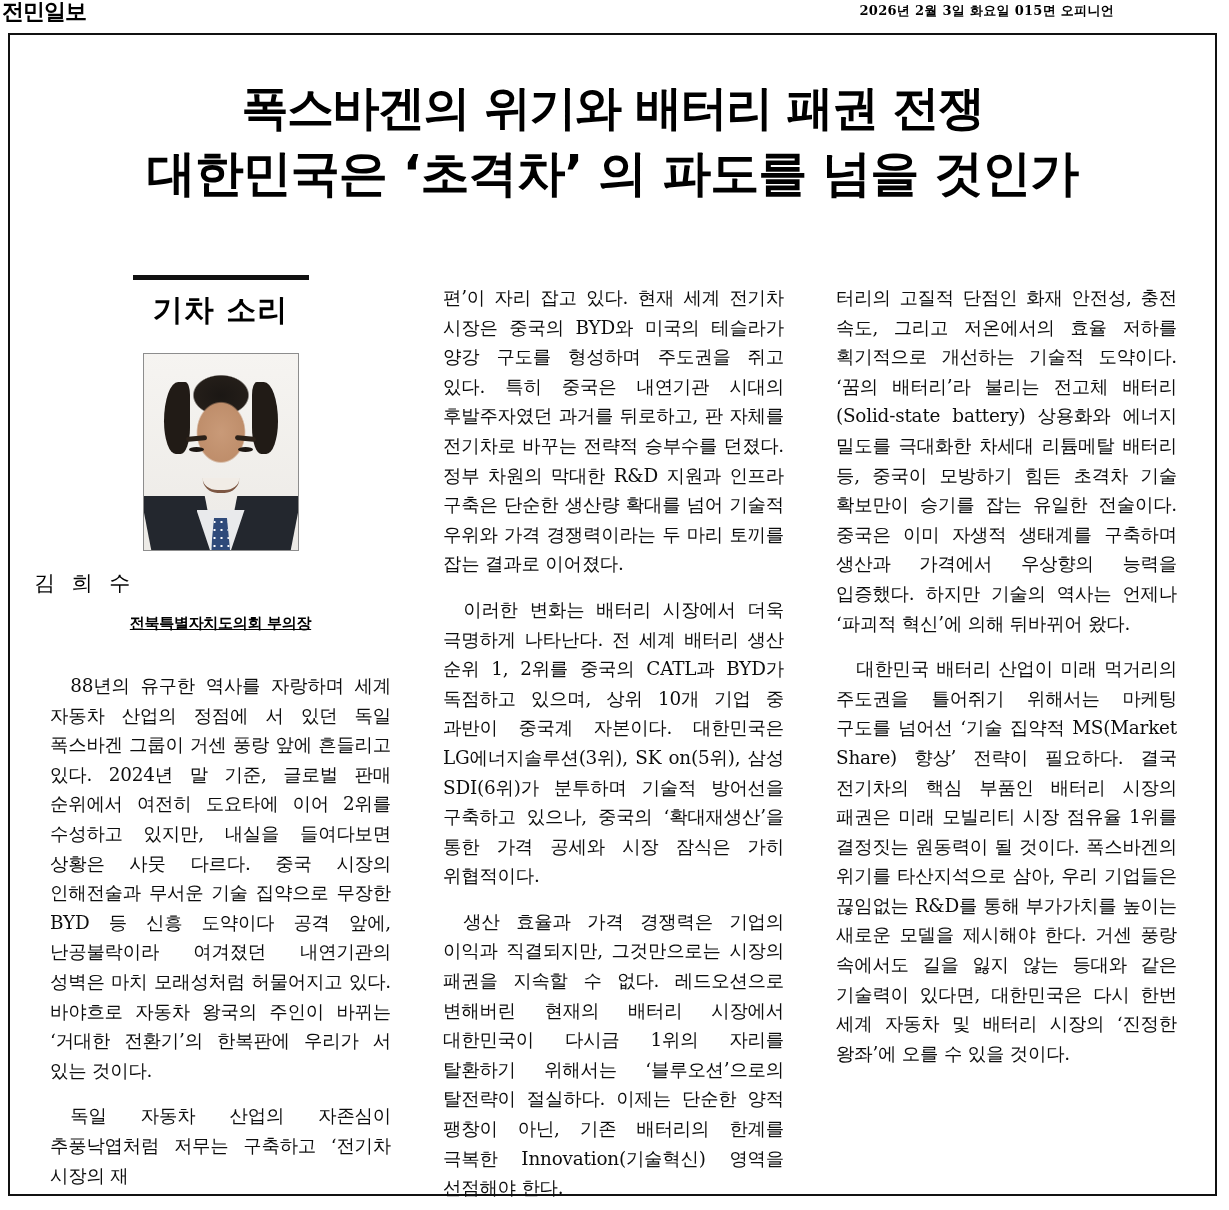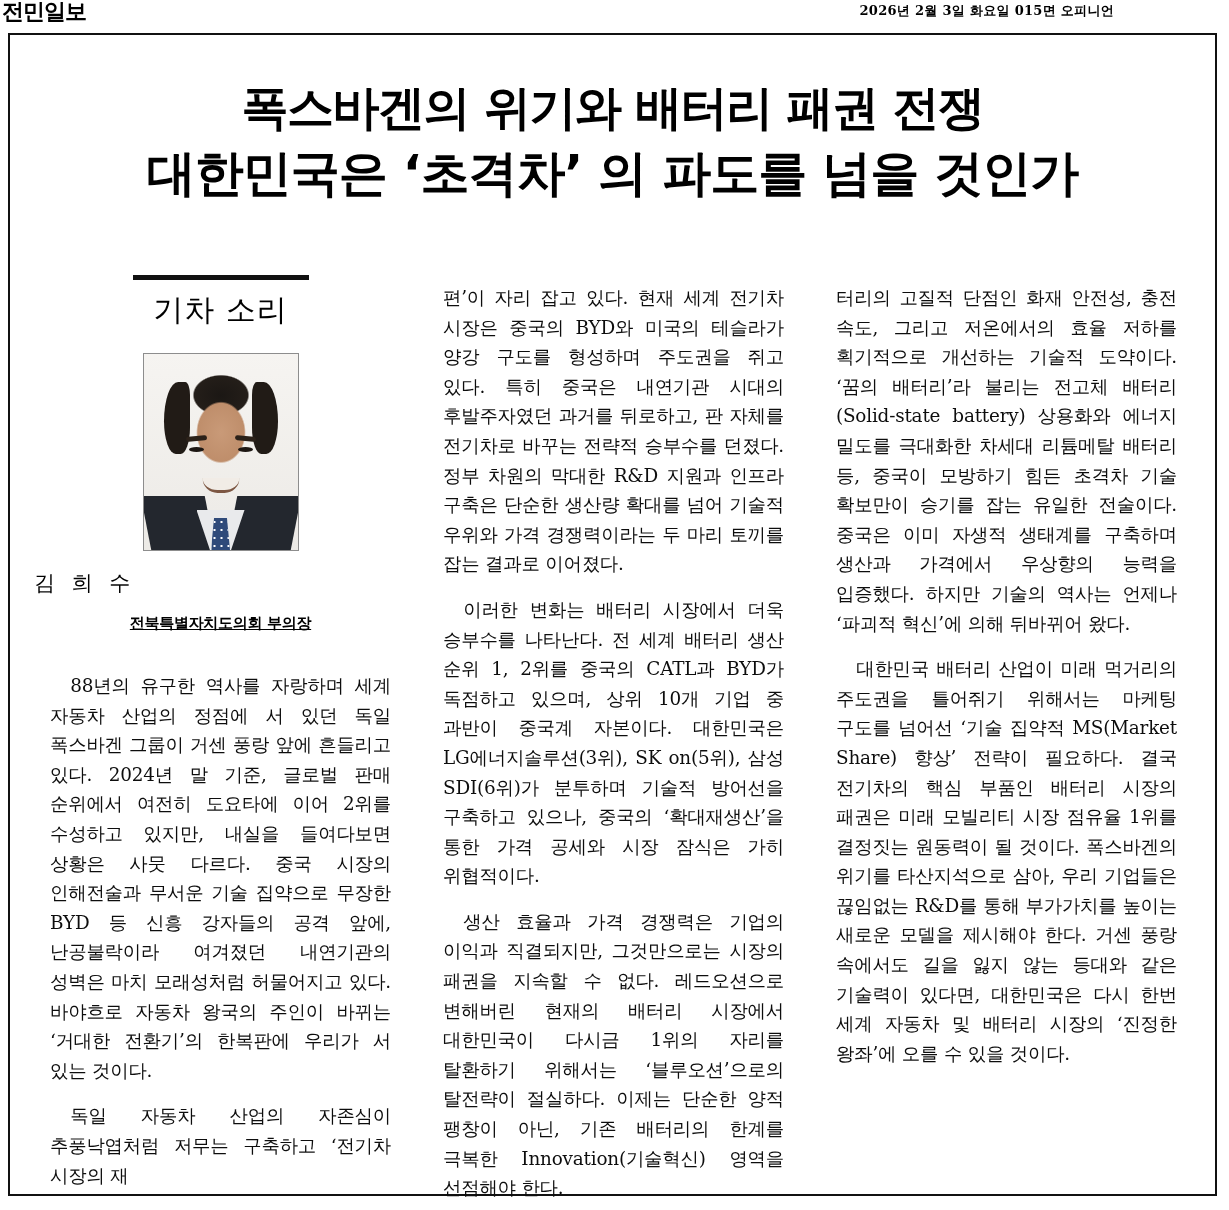--- a/index.html
+++ b/index.html
@@ -104,21 +104,21 @@
 
   
   .byline-rule {
     width: 176px;
     height: 5px;
     background: #111111;
     margin: 8px auto 0 auto;
   }
   .column-name {
     font-family: "DejaVu Sans", "Liberation Sans", sans-serif;
-    font-weight: normal;
+    font-weight: bold;
     font-size: 30px;
     letter-spacing: 1px;
     text-align: center;
     margin-top: 10px;
     color: #000;
   }
   .portrait-wrap {
     margin: 22px auto 0 auto;
     width: 156px;
     height: 198px;
@@ -287,32 +287,32 @@
             <div class="suit-r"></div>
             <div class="shirt"></div>
             <div class="tie"></div>
           </div>
         </div>
 
         <div class="author-name">김 희 수</div>
         <div class="author-role">전북특별자치도의회 부의장</div>
 
         <div class="body-text col1-body">
-          <p>88년의 유구한 역사를 자랑하며 세계 자동차 산업의 정점에 서 있던 독일 폭스바겐 그룹이 거센 풍랑 앞에 흔들리고 있다. 2024년 말 기준, 글로벌 판매 순위에서 여전히 도요타에 이어 2위를 수성하고 있지만, 내실을 들여다보면 상황은 사뭇 다르다. 중국 시장의 인해전술과 무서운 기술 집약으로 무장한 BYD 등 신흥 강자들의 공격 앞에, 난공불락이라 여겨졌던 내연기관의 성벽은 마치 모래성처럼 허물어지고 있다. 바야흐로 자동차 왕국의 주인이 바뀌는 ‘거대한 전환기’의 한복판에 우리가 서 있는 것이다.</p>
+          <p>88년의 유구한 역사를 자랑하며 세계 자동차 산업의 정점에 서 있던 독일 폭스바겐 그룹이 거센 풍랑 앞에 흔들리고 있다. 2024년 말 기준, 글로벌 판매 순위에서 여전히 도요타에 이어 2위를 수성하고 있지만, 내실을 들여다보면 상황은 사뭇 다르다. 중국 시장의 인해전술과 무서운 기술 집약으로 무장한 BYD 등 신흥 도약이다 공격 앞에, 난공불락이라 여겨졌던 내연기관의 성벽은 마치 모래성처럼 허물어지고 있다. 바야흐로 자동차 왕국의 주인이 바뀌는 ‘거대한 전환기’의 한복판에 우리가 서 있는 것이다.</p>
           <p>독일 자동차 산업의 자존심이 추풍낙엽처럼 저무는 구축하고 ‘전기차 시장의 재</p>
         </div>
 
       </div>
     </div>
 
     <div class="col">
       <div class="col-inner">
         <div class="body-text col2-body">
           <p>편’이 자리 잡고 있다. 현재 세계 전기차 시장은 중국의 BYD와 미국의 테슬라가 양강 구도를 형성하며 주도권을 쥐고 있다. 특히 중국은 내연기관 시대의 후발주자였던 과거를 뒤로하고, 판 자체를 전기차로 바꾸는 전략적 승부수를 던졌다. 정부 차원의 막대한 R&amp;D 지원과 인프라 구축은 단순한 생산량 확대를 넘어 기술적 우위와 가격 경쟁력이라는 두 마리 토끼를 잡는 결과로 이어졌다.</p>
-          <p>이러한 변화는 배터리 시장에서 더욱 승부수를 나타난다. 전 세계 배터리 생산 순위 1, 2위를 중국의 CATL과 BYD가 독점하고 있으며, 상위 10개 기업 중 과반이 중국계 자본이다. 대한민국은 LG에너지솔루션(3위), SK on(5위), 삼성 SDI(6위)가 분투하며 기술적 방어선을 구축하고 있으나, 중국의 ‘확대재생산’을 통한 가격 공세와 시장 잠식은 가히 위협적이다.</p>
+          <p>이러한 변화는 배터리 시장에서 더욱 극명하게 나타난다. 전 세계 배터리 생산 순위 1, 2위를 중국의 CATL과 BYD가 독점하고 있으며, 상위 10개 기업 중 과반이 중국계 자본이다. 대한민국은 LG에너지솔루션(3위), SK on(5위), 삼성 SDI(6위)가 분투하며 기술적 방어선을 구축하고 있으나, 중국의 ‘확대재생산’을 통한 가격 공세와 시장 잠식은 가히 위협적이다.</p>
           <p>생산 효율과 가격 경쟁력은 기업의 이익과 직결되지만, 그것만으로는 시장의 패권을 지속할 수 없다. 레드오션으로 변해버린 현재의 배터리 시장에서 대한민국이 다시금 1위의 자리를 탈환하기 위해서는 ‘블루오션’으로의 탈전략이 절실하다. 이제는 단순한 양적 팽창이 아닌, 기존 배터리의 한계를 극복한 Innovation(기술혁신) 영역을 선점해야 한다.</p>
         </div>
       </div>
     </div>
 
     <div class="col">
       <div class="col-inner">
         <div class="body-text col3-body">
           <p>터리의 고질적 단점인 화재 안전성, 충전 속도, 그리고 저온에서의 효율 저하를 획기적으로 개선하는 기술적 도약이다. ‘꿈의 배터리’라 불리는 전고체 배터리(Solid-state battery) 상용화와 에너지 밀도를 극대화한 차세대 리튬메탈 배터리 등, 중국이 모방하기 힘든 초격차 기술 확보만이 승기를 잡는 유일한 전술이다. 중국은 이미 자생적 생태계를 구축하며 생산과 가격에서 우상향의 능력을 입증했다. 하지만 기술의 역사는 언제나 ‘파괴적 혁신’에 의해 뒤바뀌어 왔다.</p>
           <p>대한민국 배터리 산업이 미래 먹거리의 주도권을 틀어쥐기 위해서는 마케팅 구도를 넘어선 ‘기술 집약적 MS(Market Share) 향상’ 전략이 필요하다. 결국 전기차의 핵심 부품인 배터리 시장의 패권은 미래 모빌리티 시장 점유율 1위를 결정짓는 원동력이 될 것이다. 폭스바겐의 위기를 타산지석으로 삼아, 우리 기업들은 끊임없는 R&amp;D를 통해 부가가치를 높이는 새로운 모델을 제시해야 한다. 거센 풍랑 속에서도 길을 잃지 않는 등대와 같은 기술력이 있다면, 대한민국은 다시 한번 세계 자동차 및 배터리 시장의 ‘진정한 왕좌’에 오를 수 있을 것이다.</p>

